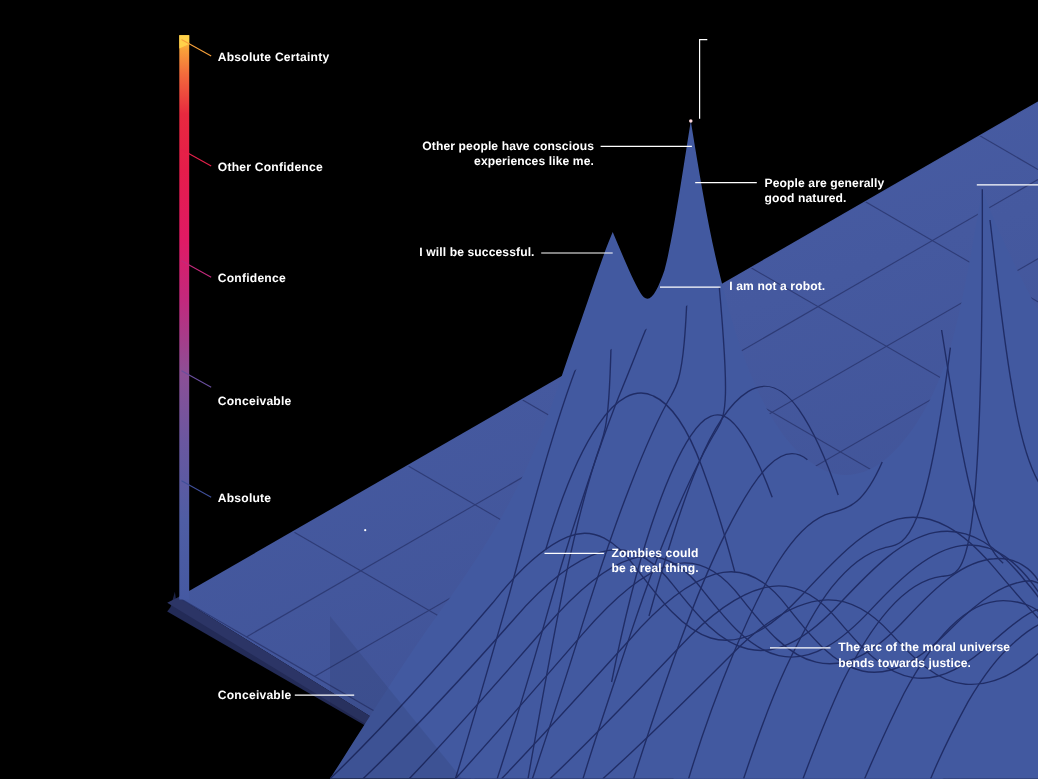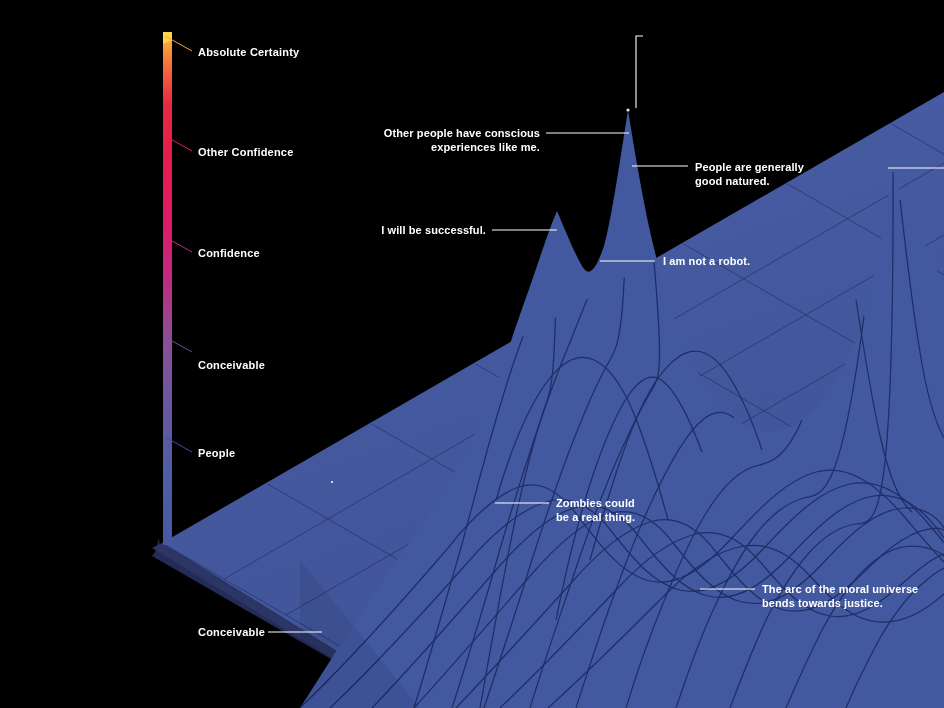--- a/index.html
+++ b/index.html
@@ -303,21 +303,21 @@
         <line x1="888" y1="168" x2="944" y2="168"></line>
       </g>
 
     </g>
   </svg>
 
   <div class="axis-label" style="left:198px;top:46px;">Absolute Certainty</div>
   <div class="axis-label" style="left:198px;top:146px;">Other Confidence</div>
   <div class="axis-label" style="left:198px;top:247px;">Confidence</div>
   <div class="axis-label" style="left:198px;top:359px;">Conceivable</div>
-  <div class="axis-label" style="left:198px;top:447px;">People</div>
+  <div class="axis-label" style="left:198px;top:447px;">Absolute</div>
   <div class="axis-label" style="left:198px;top:626px;">Conceivable</div>
 
 
   <div class="callout left" style="left:695px;top:161px;width:230px;">People are generally
 good natured.</div>
 
   <div class="callout right" style="left:334px;top:127px;width:206px;">Other people have conscious
 experiences like me.</div>
 
   <div class="callout right" style="left:300px;top:224px;width:186px;">I will be successful.</div>

